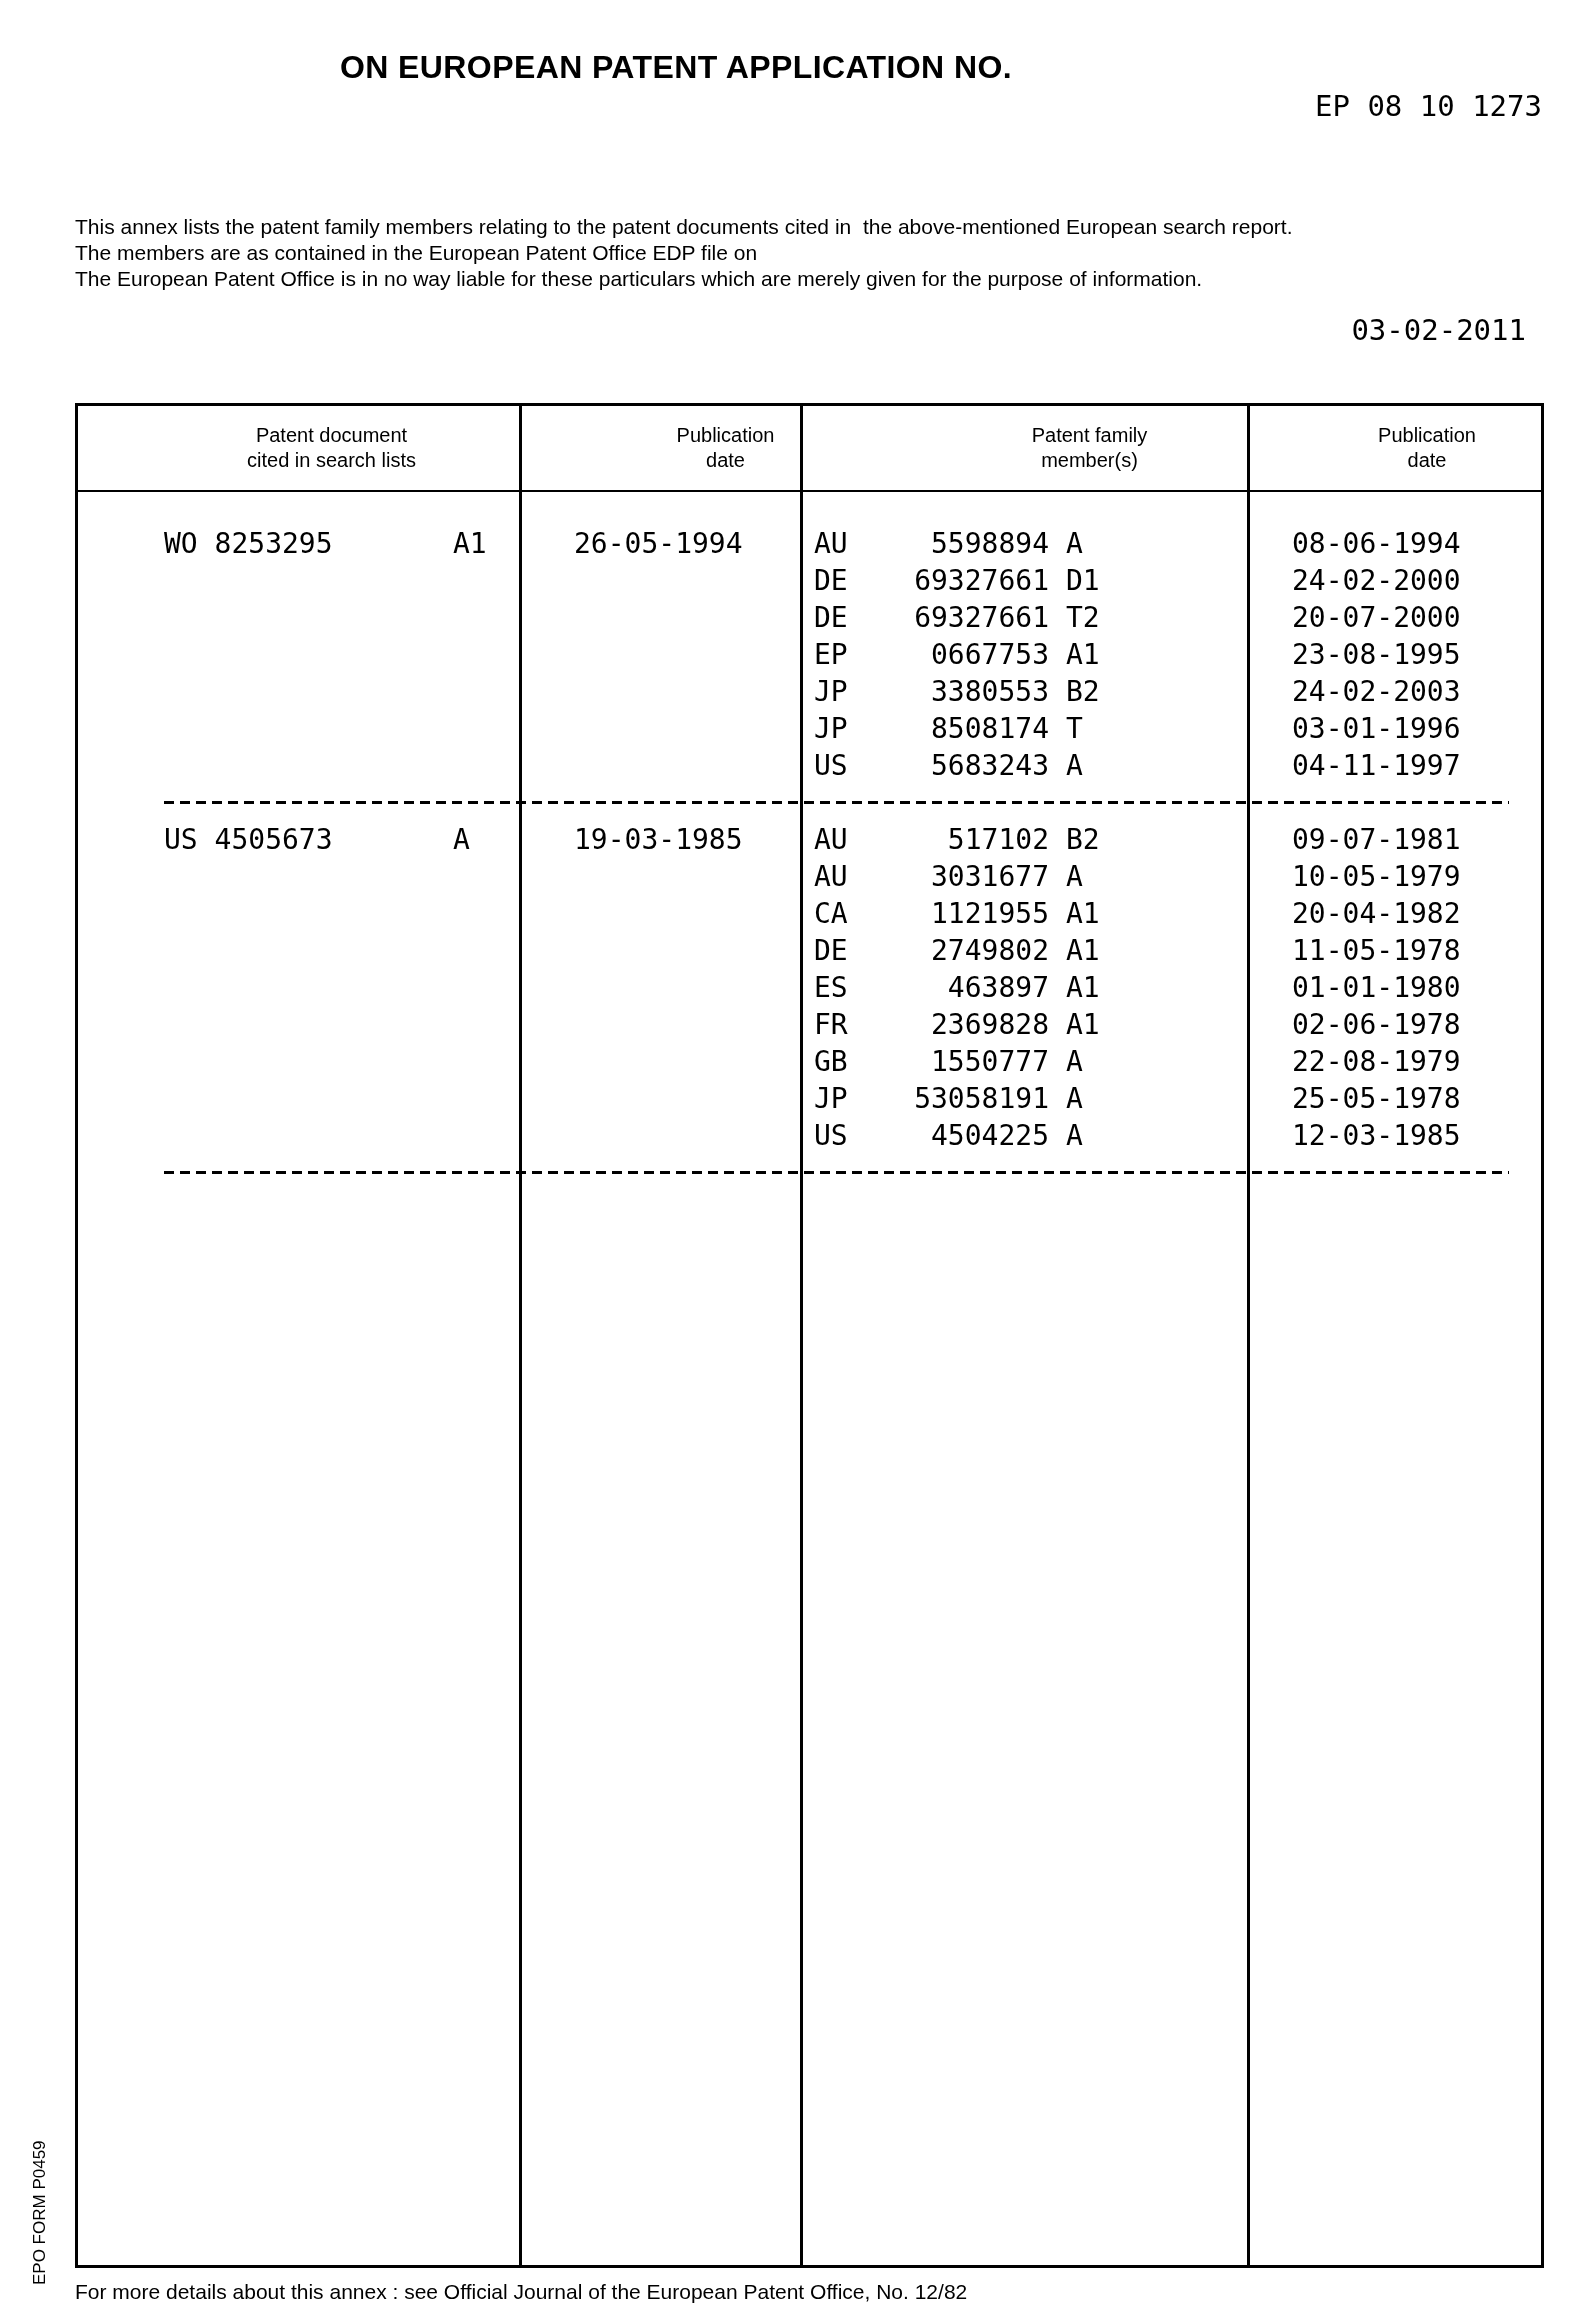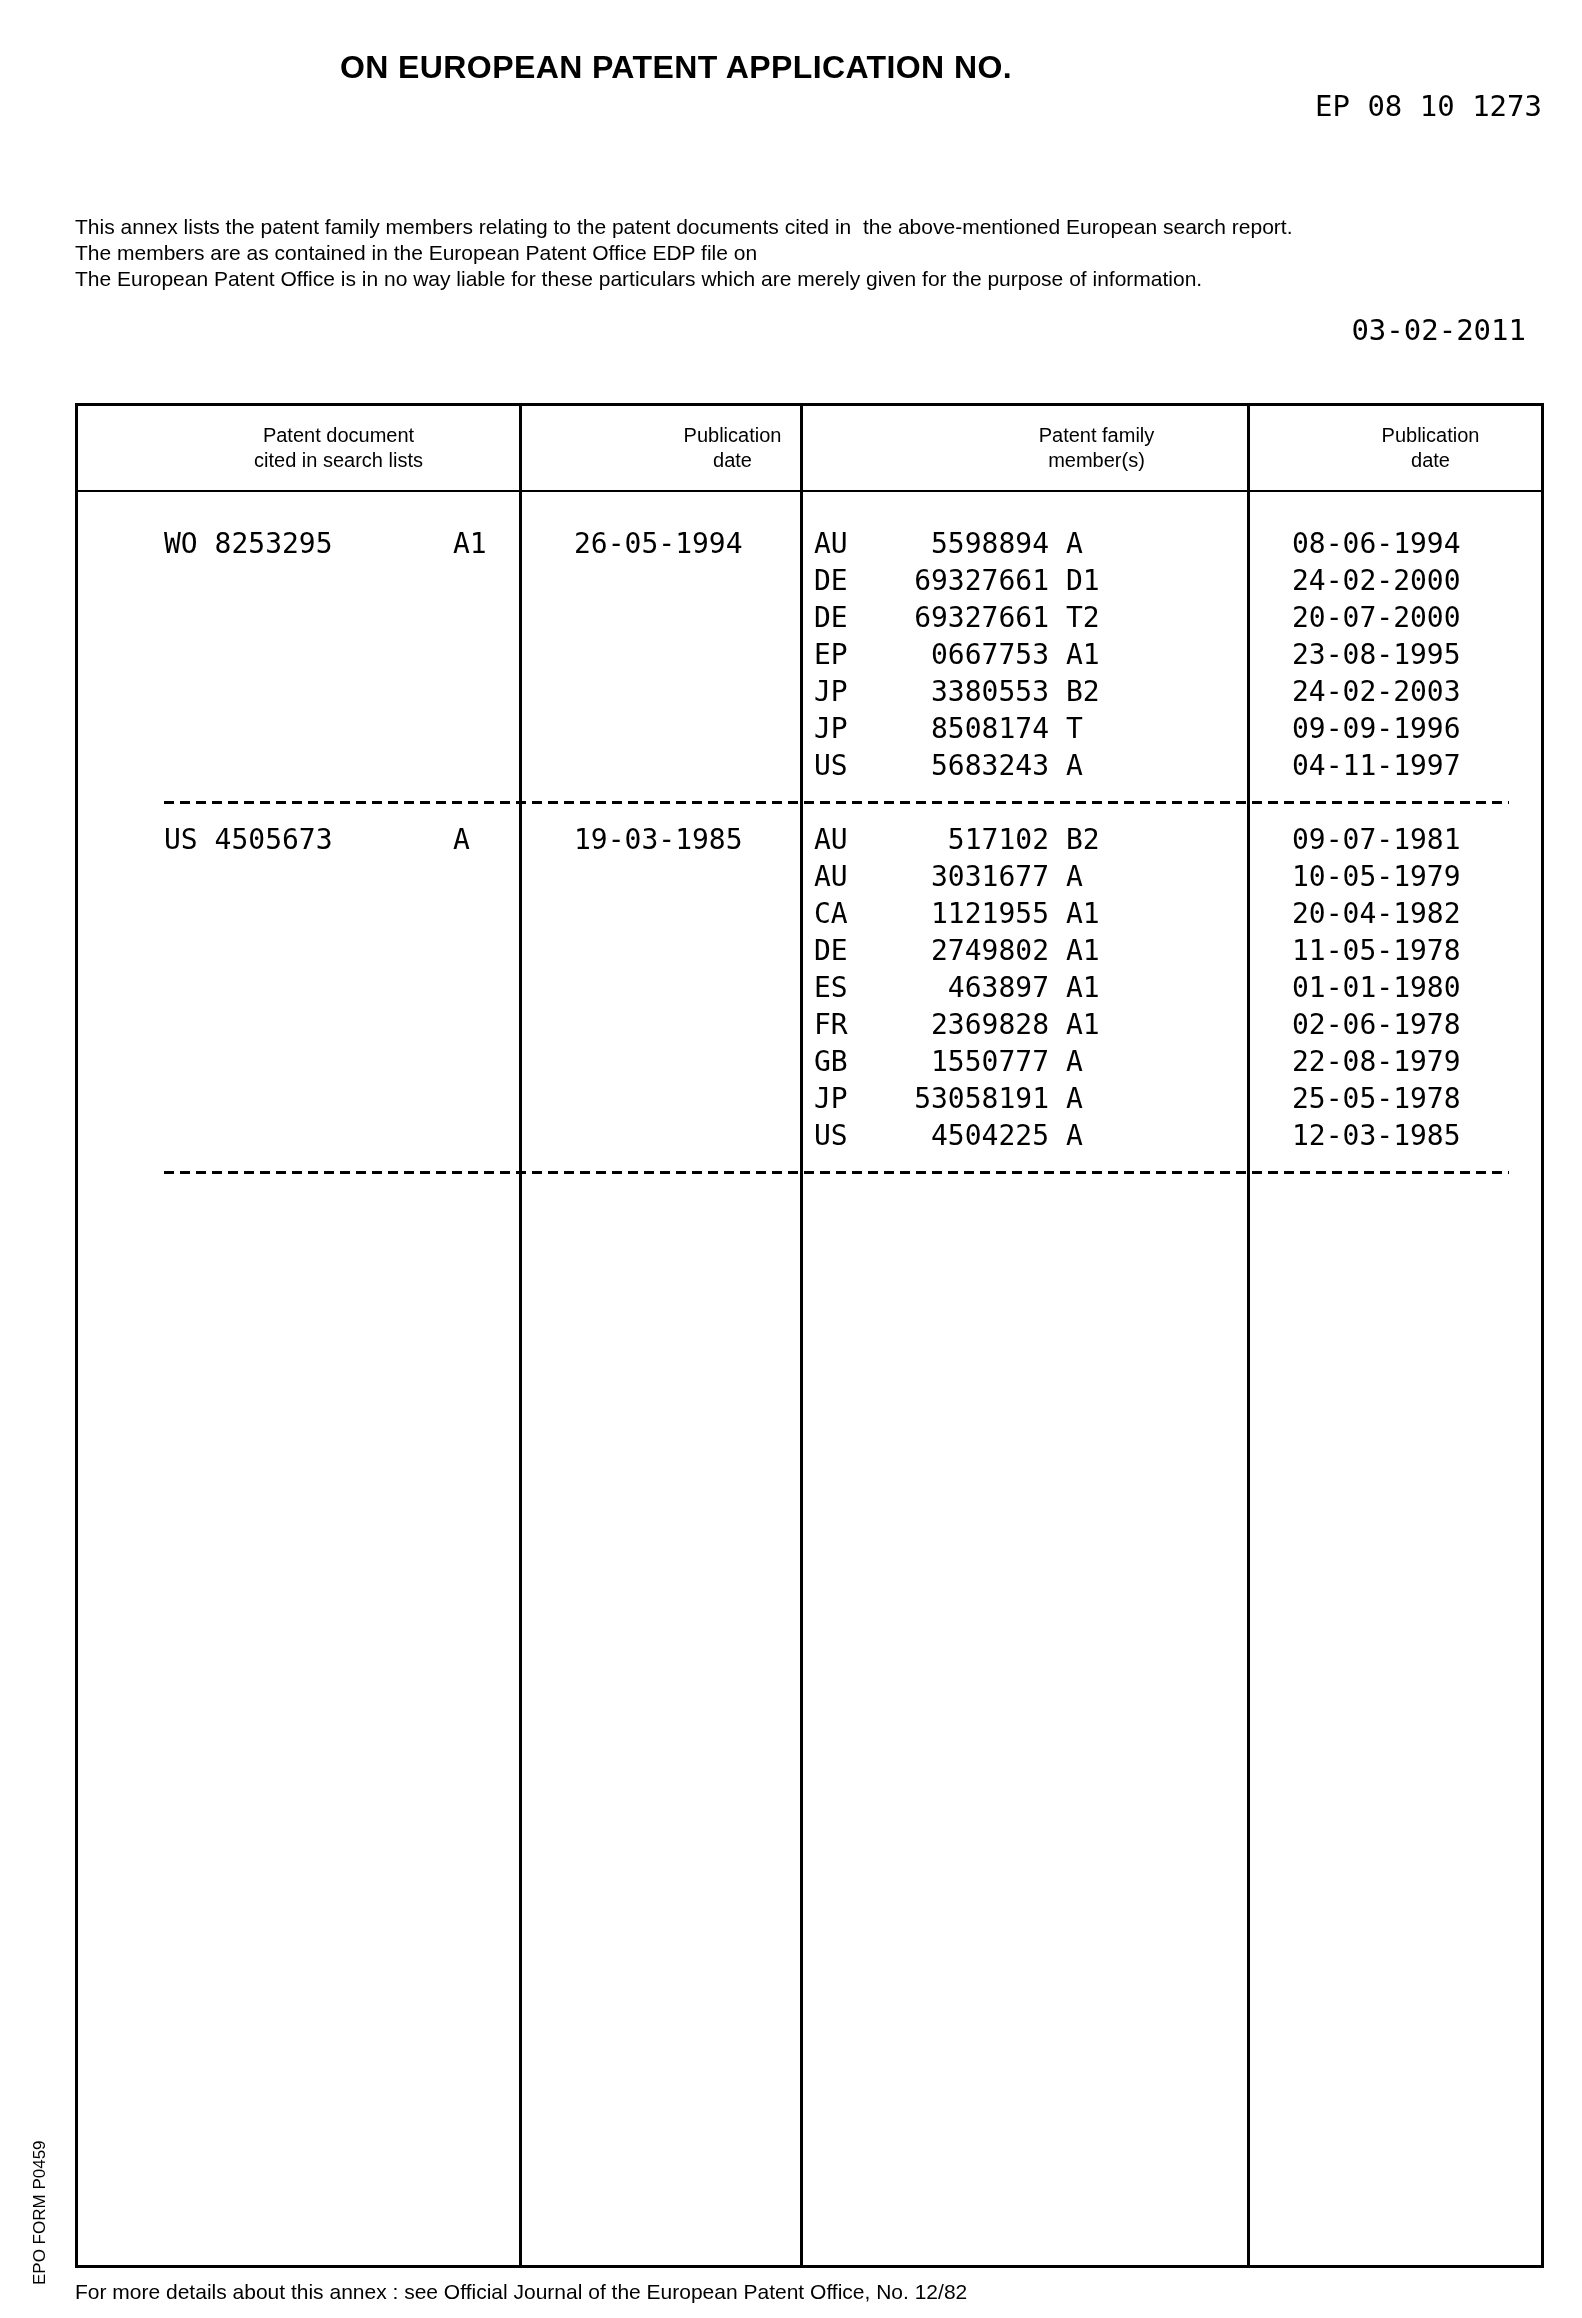--- a/index.html
+++ b/index.html
@@ -31,21 +31,21 @@
   }
   .vline { position: absolute; top: 0; bottom: 0; width: 2.5px; background: #000; }
   .v1 { left: 441px; }
   .v2 { left: 722px; }
   .v3 { left: 1169px; }
   .thead { position: absolute; top: 0; left: 0; right: 0; height: 84px; border-bottom: 2.5px solid #000; display: flex; }
   .th {
     display: flex; flex-direction: column; justify-content: center; align-items: center;
     font-size: 20px; line-height: 25px; text-align: center;
   }
-  .th1 { width: 507px; padding-left: 7px; } .th2 { width: 281px; } .th3 { width: 447px; } .th4 { flex: 1; }
+  .th1 { width: 507px; } .th2 { width: 281px; } .th3 { width: 447px; } .th4 { flex: 1; }
   .tbody {
     position: absolute; top: 89px; left: 0; right: 0; bottom: 0;
     padding-top: 29.5px;
     font-family: "DejaVu Sans Mono", monospace; font-size: 28px;
     overflow: hidden;
   }
   .group { position: relative; }
   .doc-cell   { position: absolute; left: 86px; top: 0; line-height: 37px; white-space: nowrap; }
   .doc-kind   { position: absolute; left: 375px; top: 0; line-height: 37px; }
   .doc-pubdate{ position: absolute; left: 496px; top: 0; line-height: 37px; }
@@ -153,21 +153,21 @@
               <span class="fam-kind">B2</span>
             </span>
             <span class="fam-date">24-02-2003</span>
           </div>
           <div class="fam-row">
             <span class="fam-member">
               <span class="fam-cc">JP</span>
               <span class="fam-num">8508174</span>
               <span class="fam-kind">T</span>
             </span>
-            <span class="fam-date">09-09-1996</span>
+            <span class="fam-date">03-01-1996</span>
           </div>
           <div class="fam-row">
             <span class="fam-member">
               <span class="fam-cc">US</span>
               <span class="fam-num">5683243</span>
               <span class="fam-kind">A</span>
             </span>
             <span class="fam-date">04-11-1997</span>
           </div>
         </div>

